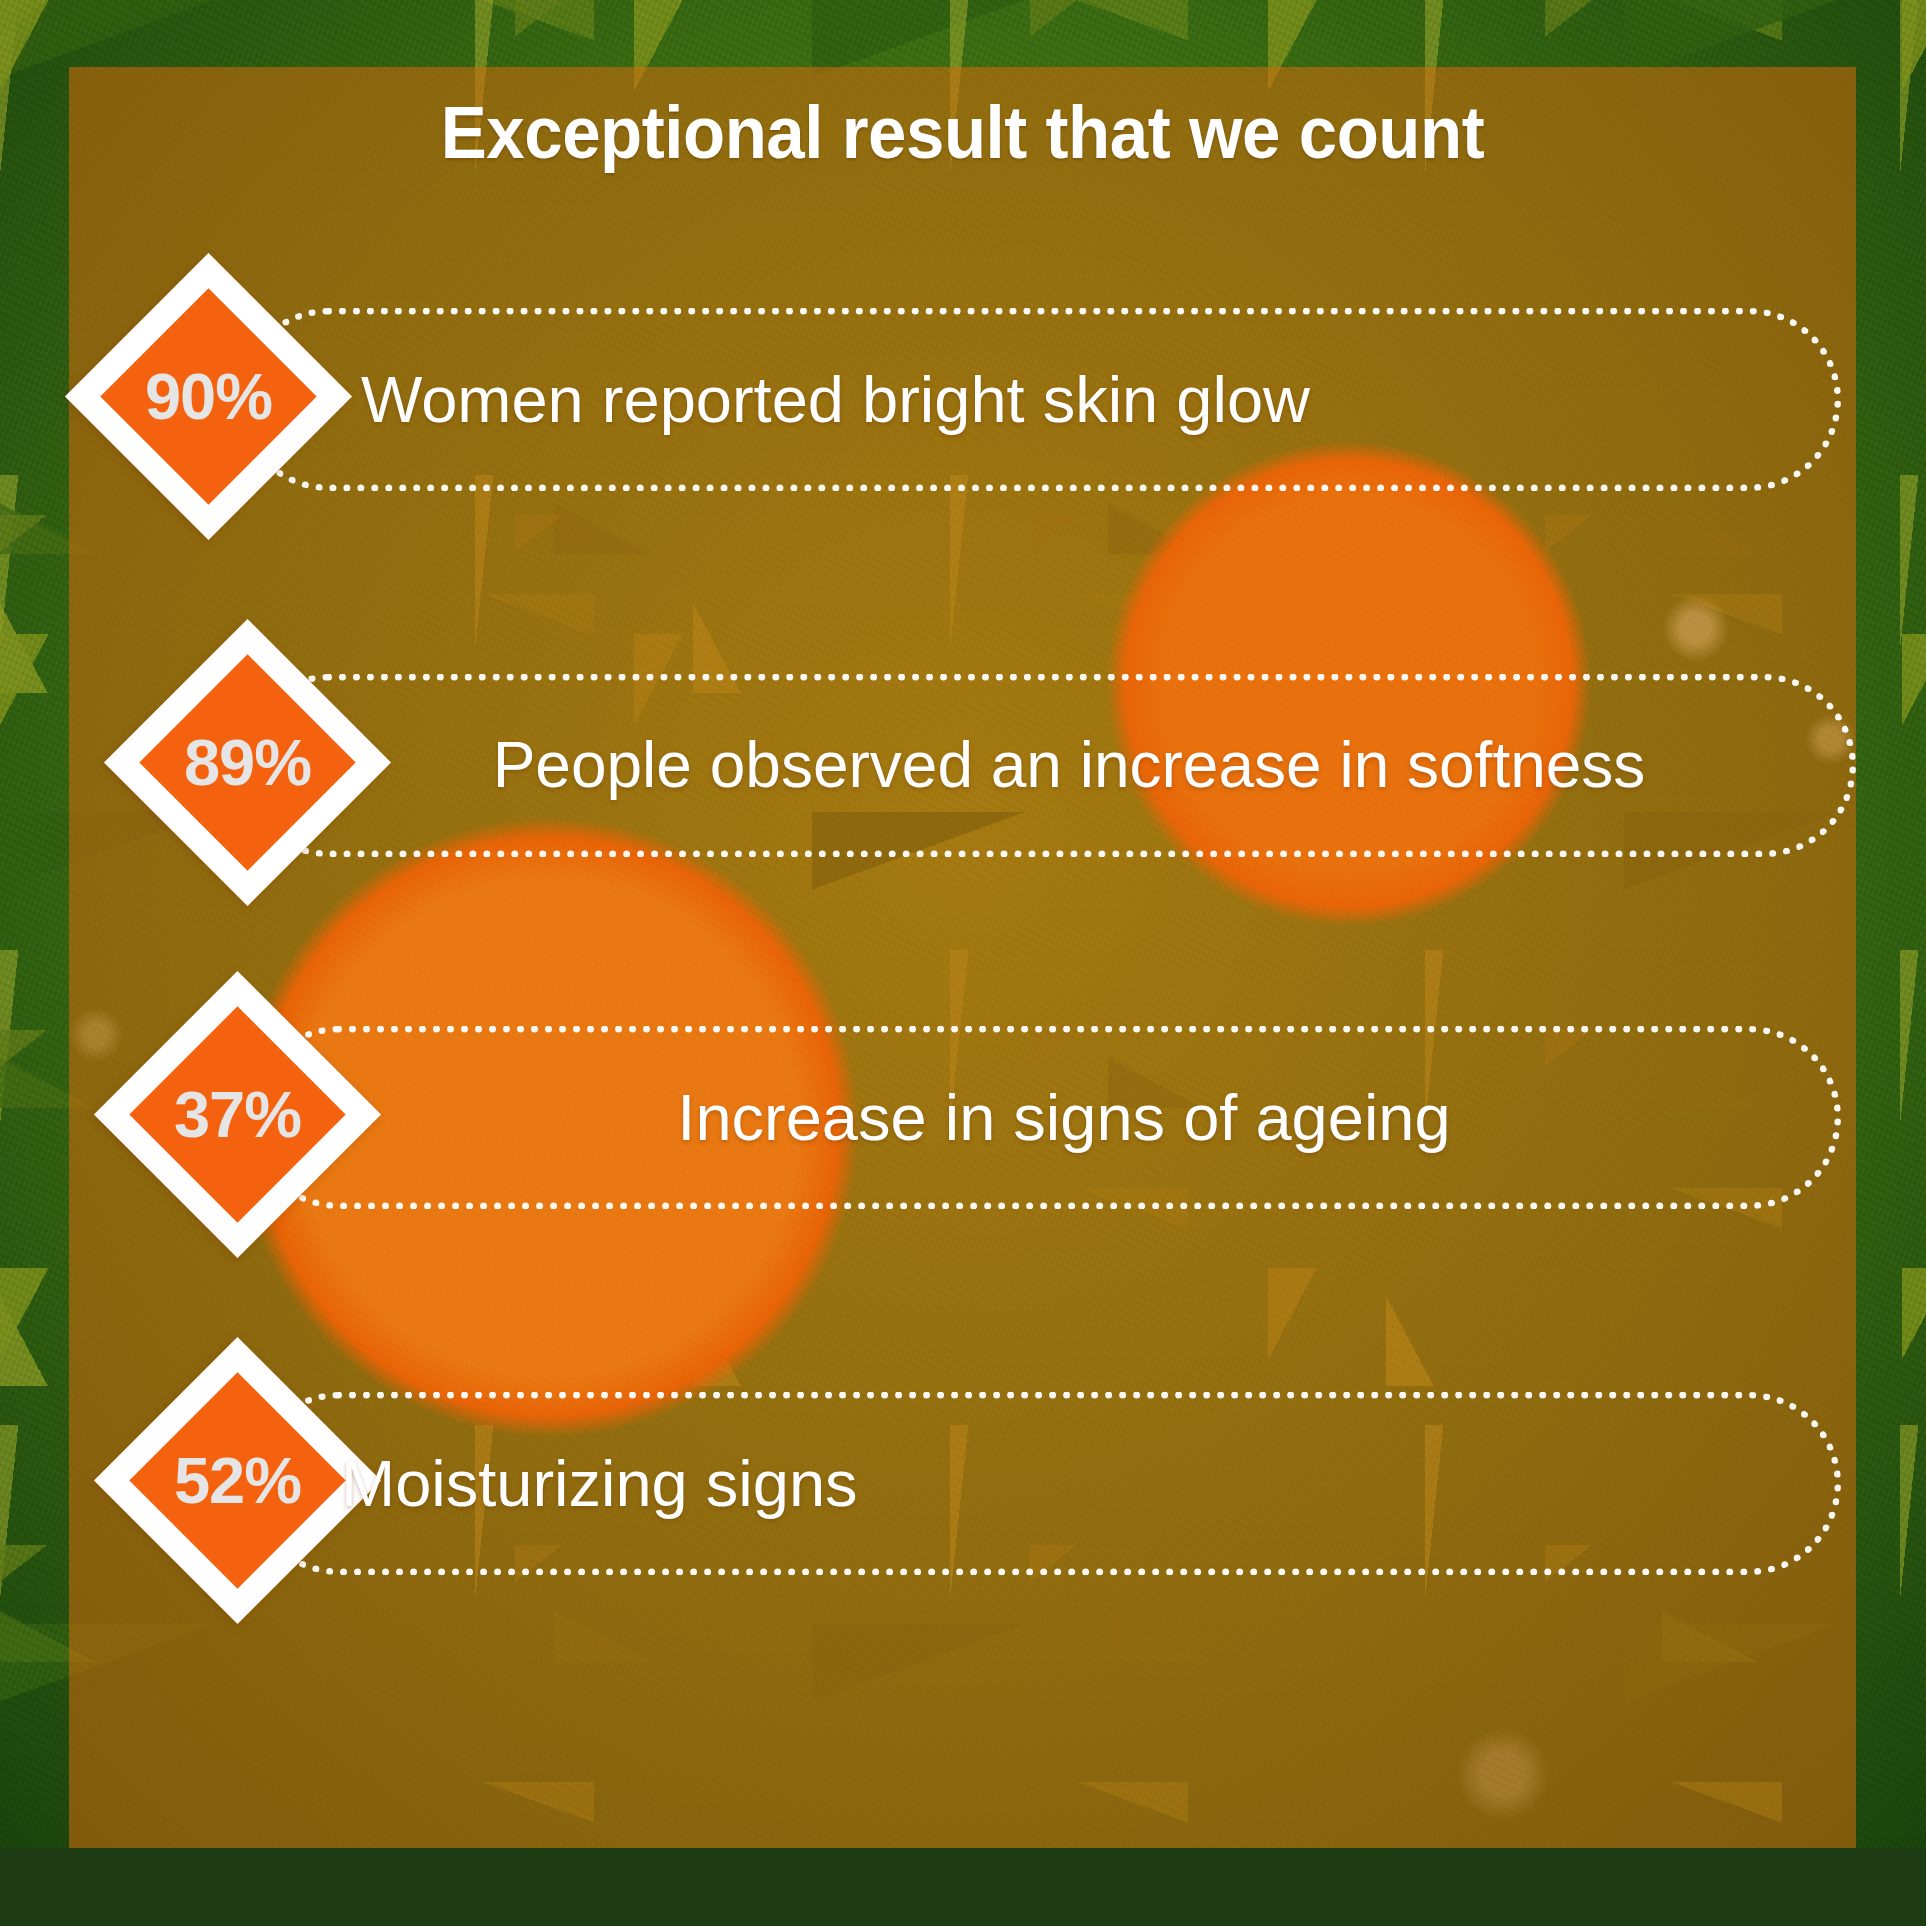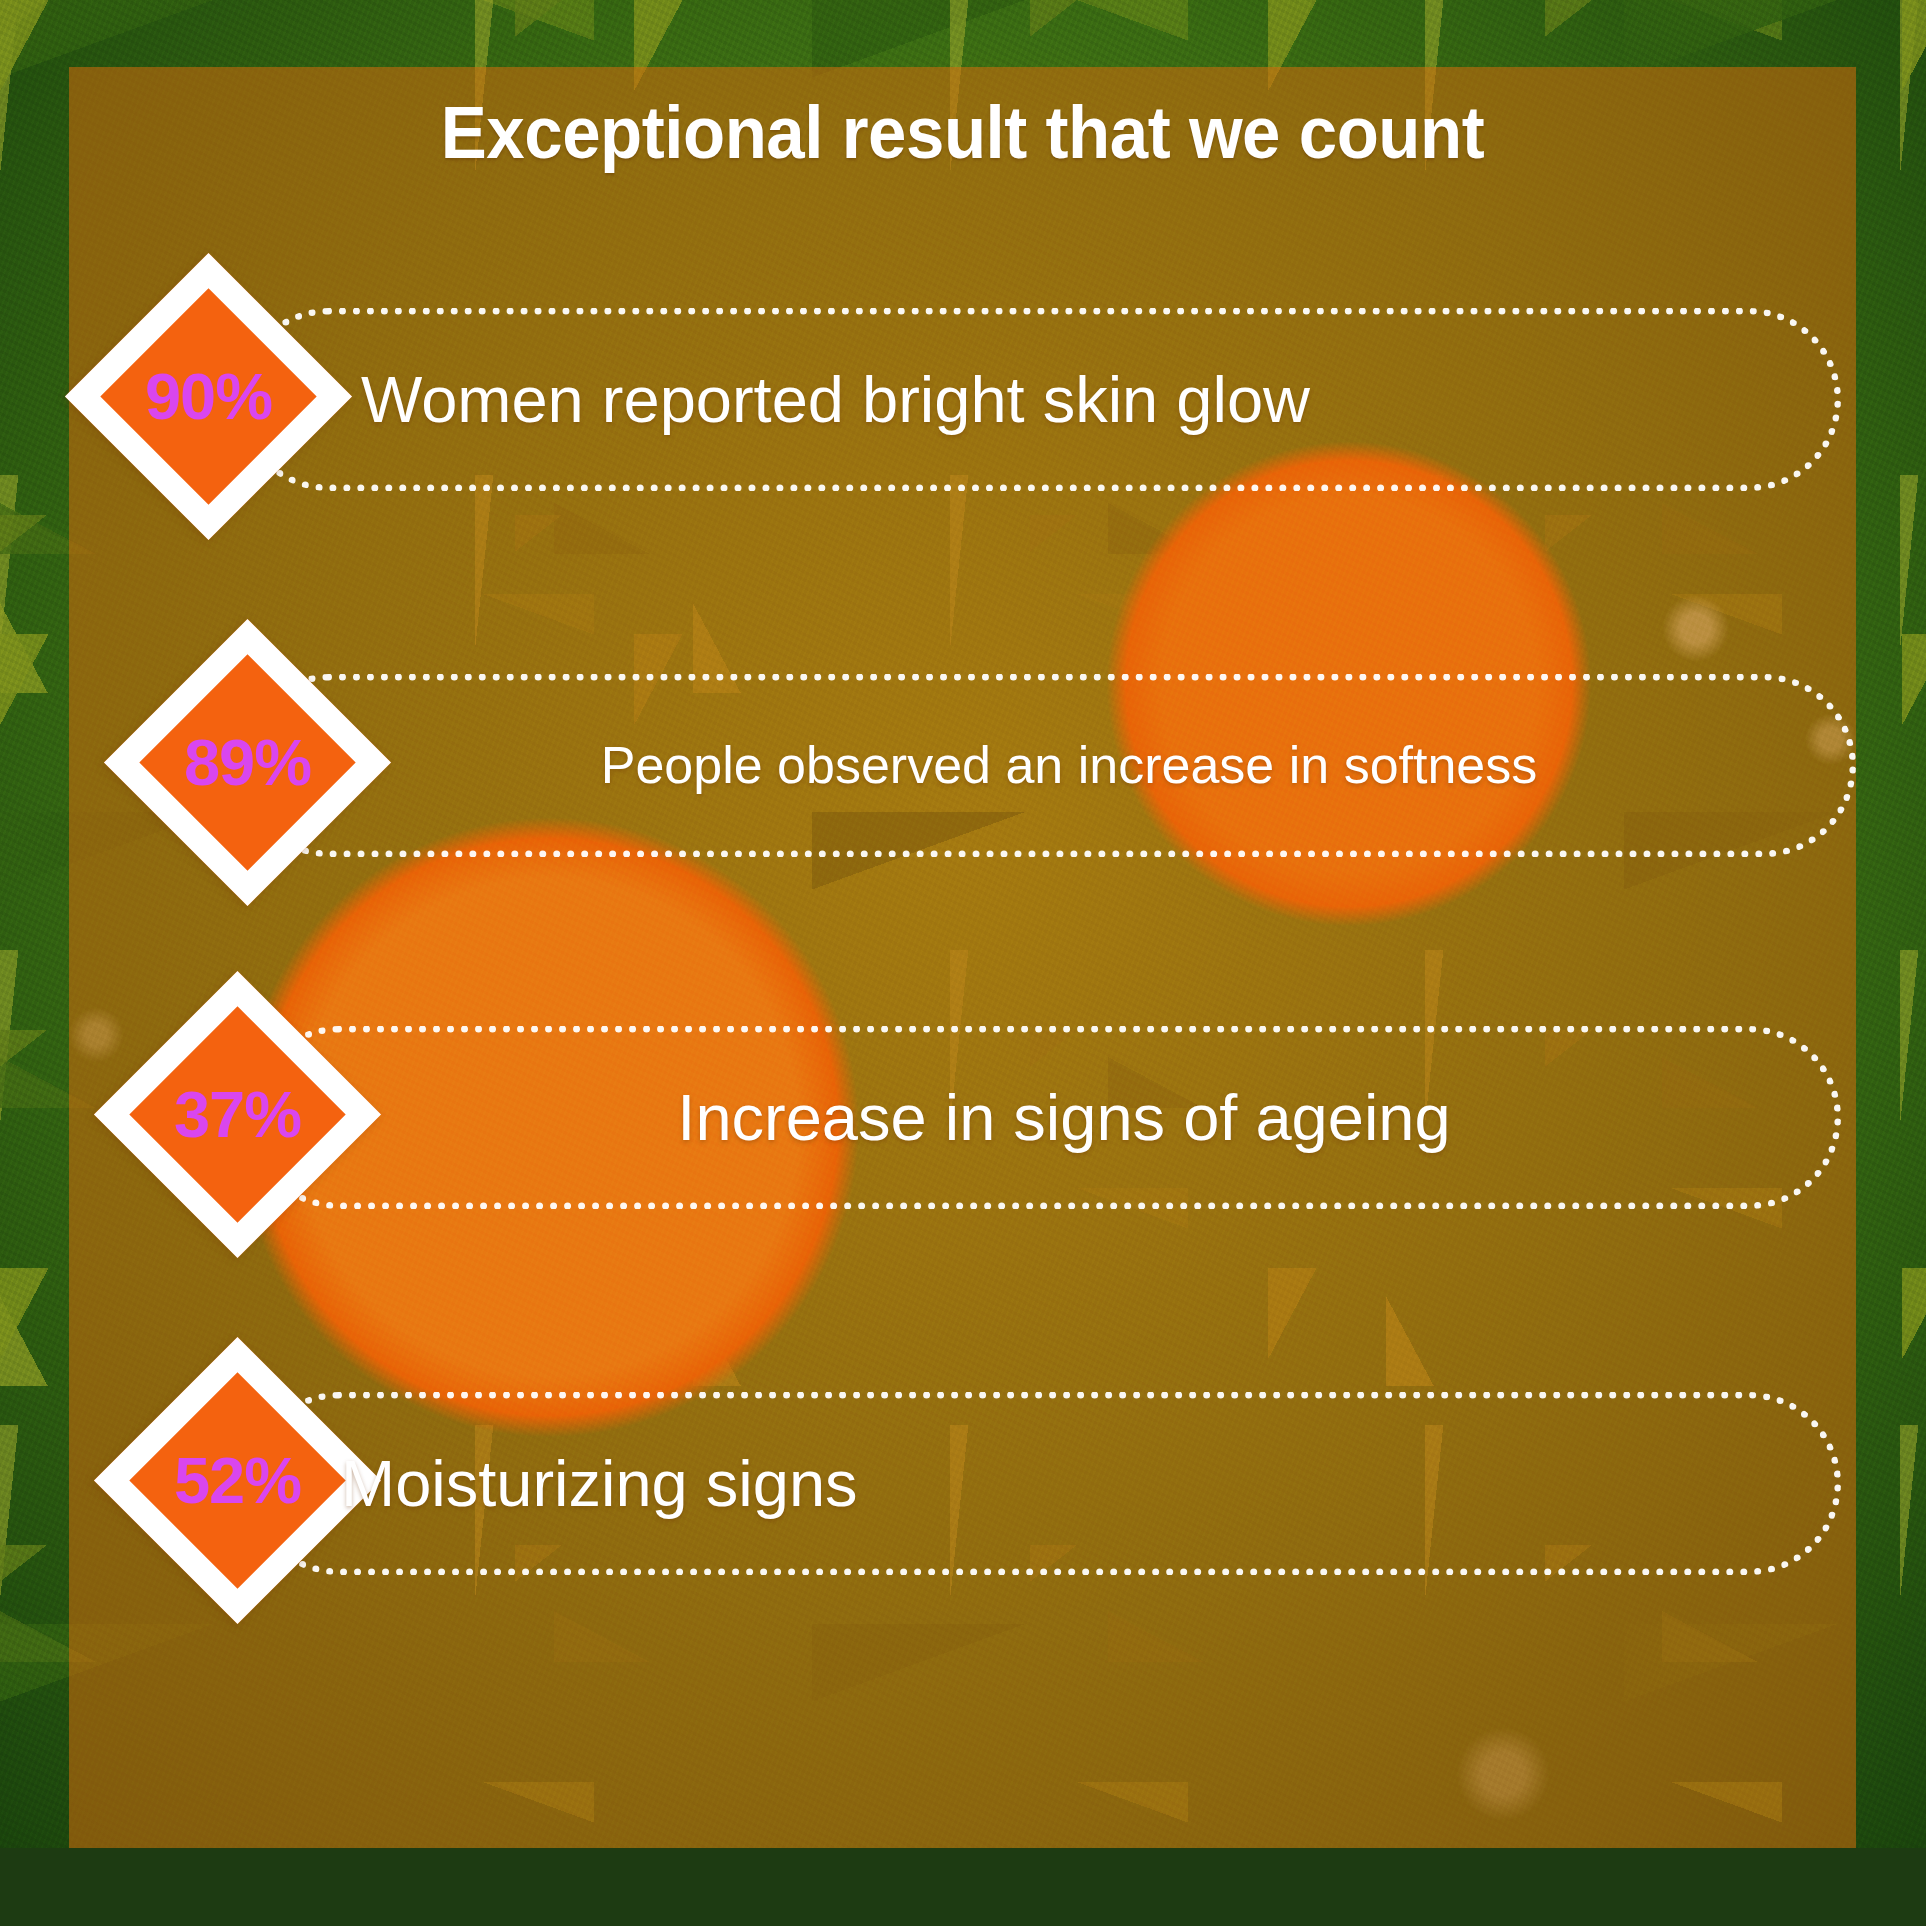--- a/index.html
+++ b/index.html
@@ -125,21 +125,21 @@
     transform: translateY(-50%);
     left: 292px;
     right: 69px;
     color: #ffffff;
     font-size: 65px;
     font-weight: normal;
     line-height: 1.0;
     white-space: nowrap;
     text-shadow: 0 2px 4px rgba(110,50,0,0.35);
   }
-  .row-2 .row-label { left: 282px; font-size: 52px; }
+  .row-2 .row-label { left: 282px; font-size: 64px; }
   .row-3 .row-label { left: 272px; text-align: center; }
   .row-4 .row-label { left: 272px; }
 
   
   .badge {
     position: absolute;
     width: 203px;
     height: 203px;
     top: 25px;
     left: 38px;
@@ -155,21 +155,21 @@
 
   .badge-text {
     position: absolute;
     top: 25px;
     left: 38px;
     width: 203px;
     height: 203px;
     display: flex;
     align-items: center;
     justify-content: center;
-    color: #d946ef;
+    color: #e5e5e5;
     font-size: 65px;
     font-weight: bold;
     letter-spacing: -1px;
     pointer-events: none;
   }
   .row-2 .badge-text { left: 77px; }
   .row-3 .badge-text { left: 67px; }
   .row-4 .badge-text { left: 67px; }
 </style>
 </head>

